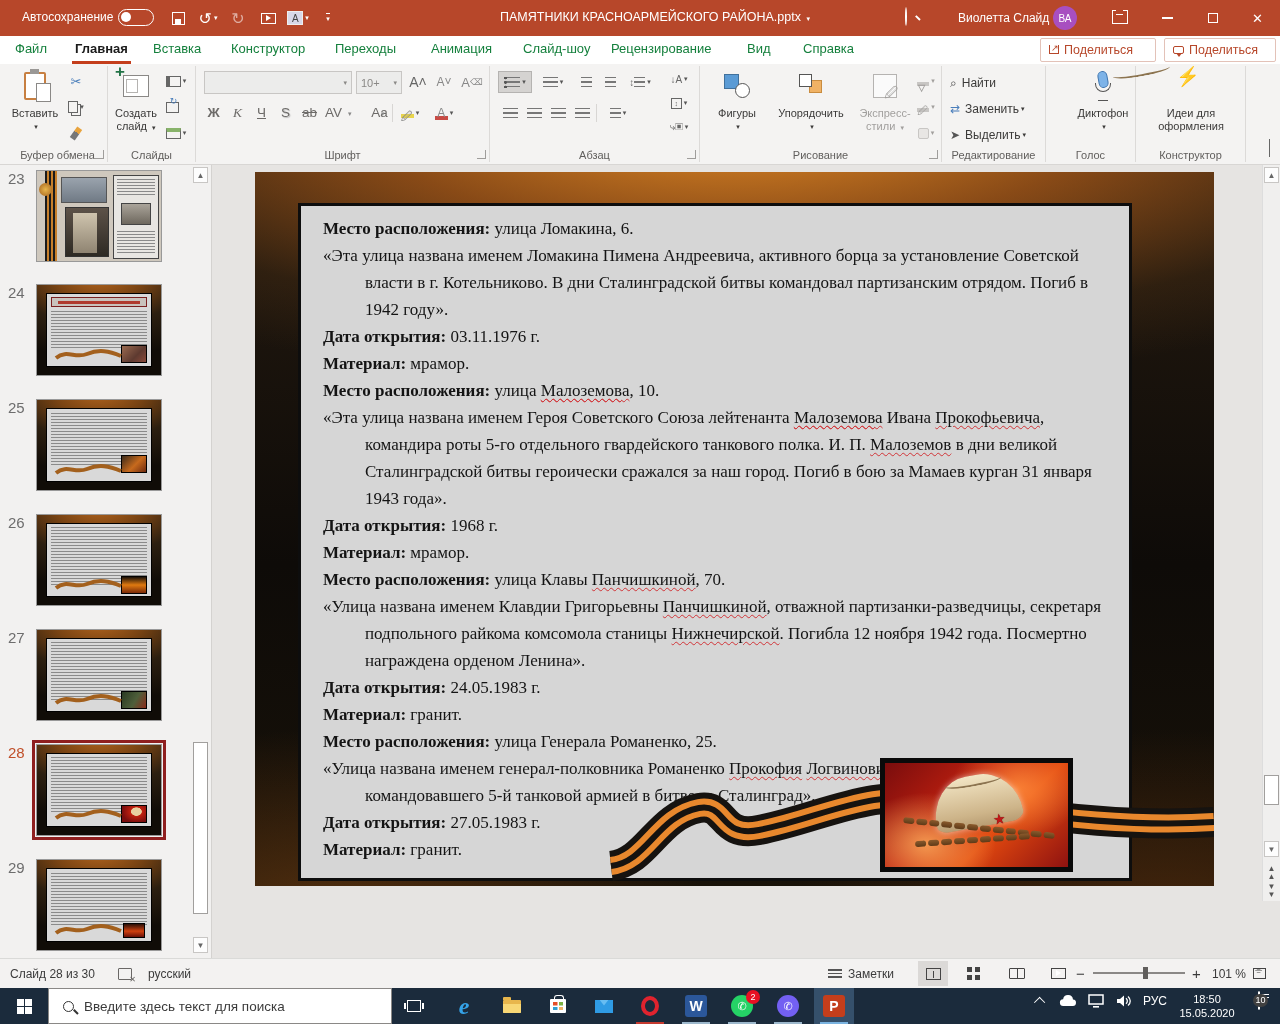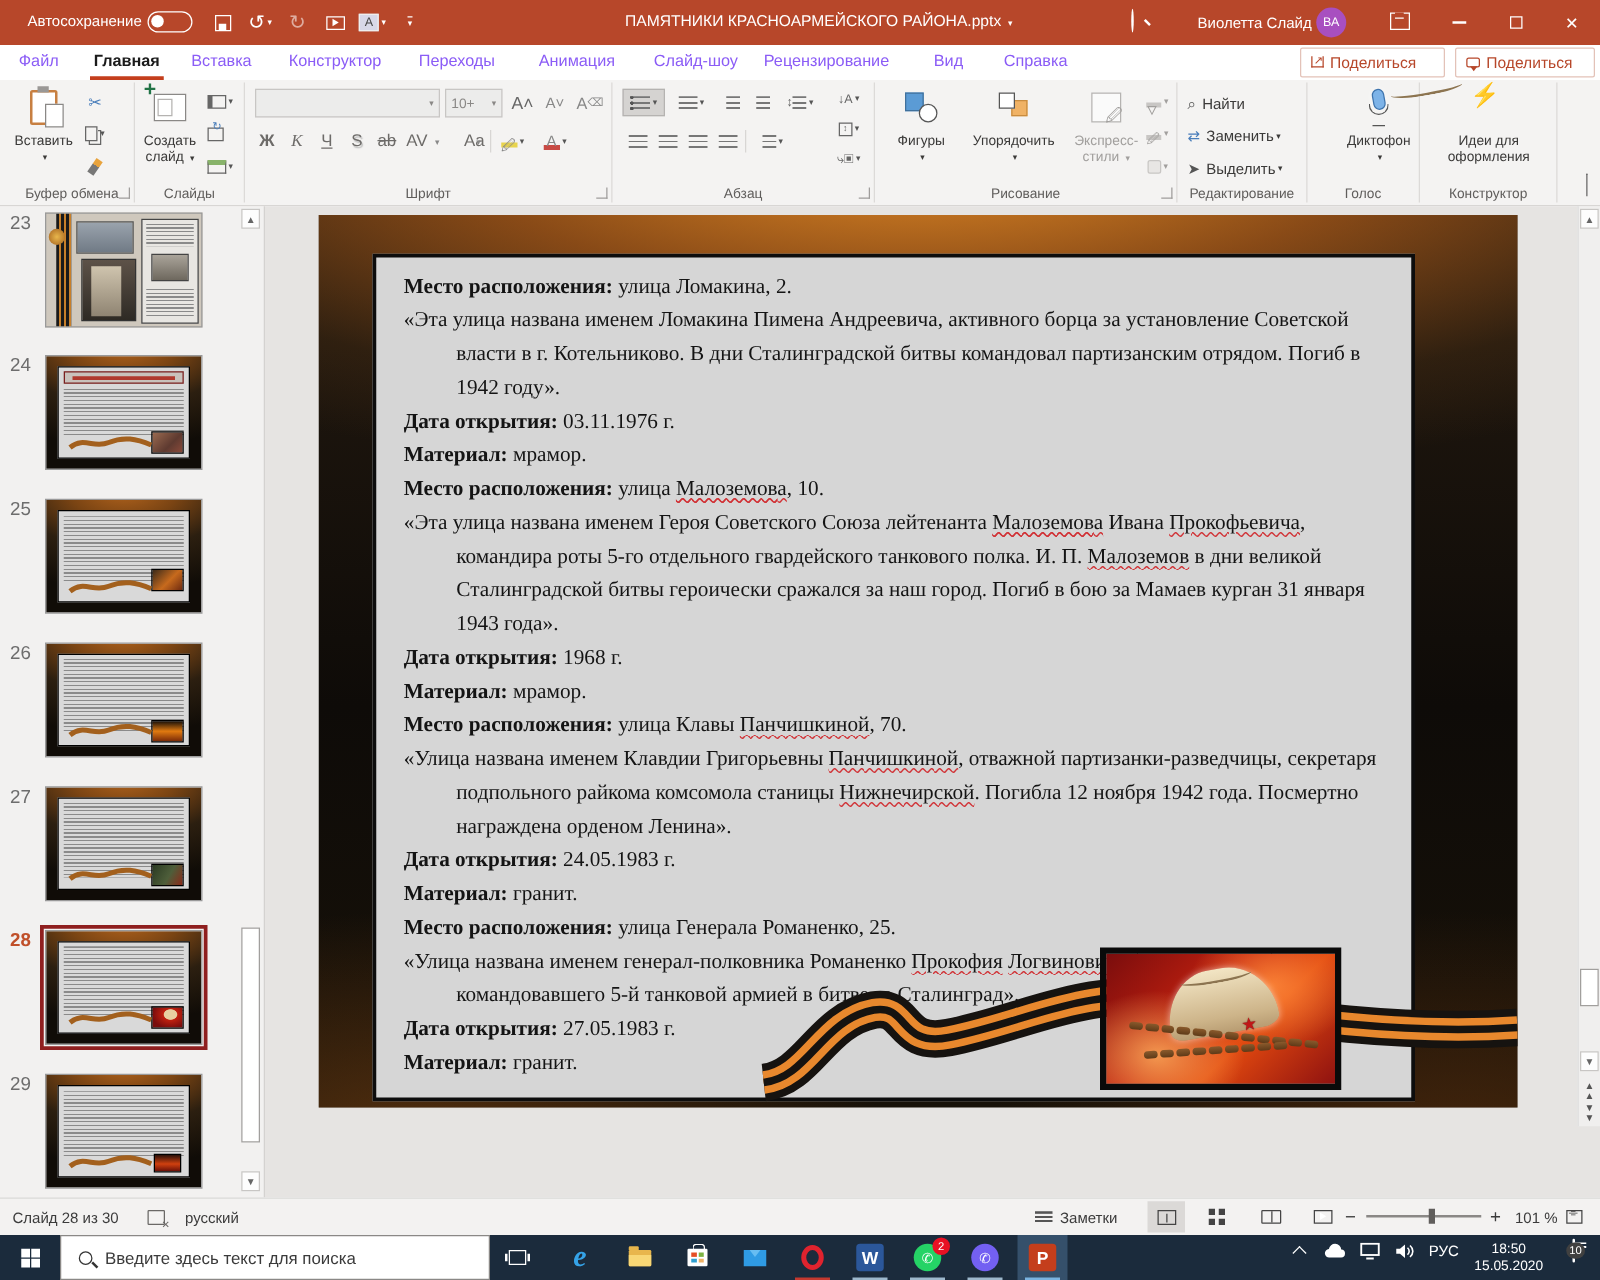--- a/index.html
+++ b/index.html
@@ -29,21 +29,21 @@
   .tb-user { position:absolute; left:958px; top:11px; font-size:12px; }
   .avatar { position:absolute; left:1053px; top:6px; width:24px; height:24px; border-radius:50%; background:#a84fc0; color:#fff; font-size:10px; display:flex; align-items:center; justify-content:center; }
   .ribdisp { position:absolute; left:1112px; top:10px; width:16px; height:14px; border:1.5px solid #fff; }
   .ribdisp:after { content:""; position:absolute; left:3px; top:-1px; width:7px; height:4px; background:#b7472a; border-bottom:1.5px solid #fff; }
   .wbtn { position:absolute; top:0; width:45px; height:36px; display:flex; align-items:center; justify-content:center; font-size:13px; }
   .mini-line { width:11px; height:2px; background:#fff; }
   .restore-sq { width:10px; height:10px; border:1.2px solid #fff; }
 
   
   .tabrow { position:absolute; left:0; top:36px; width:1280px; height:28px; background:#fff; }
-  .tab { position:absolute; top:0; height:28px; line-height:26px; font-size:13px; color:#8b5cf6; padding:0 3px; }
+  .tab { position:absolute; top:0; height:28px; line-height:26px; font-size:13px; color:#15803d; padding:0 3px; }
   .tab.active { color:#1b1b1b; font-weight:bold; border-bottom:3px solid #c43e1c; }
   .pillbtn { position:absolute; top:2px; height:24px; border:1px solid #e3c2b8; background:#fff; color:#b7472a; font-size:12.5px; line-height:22px; padding:0 8px; border-radius:2px; white-space:nowrap; }
   .share-ic { display:inline-block; width:10px; height:9px; border:1.3px solid #b7472a; border-top:none; position:relative; margin-right:5px; }
   .share-ic:after { content:"↗"; position:absolute; left:1px; top:-8px; font-size:9px; }
   .cm-ic { display:inline-block; width:11px; height:8px; border:1.3px solid #b7472a; border-radius:2px; position:relative; margin-right:5px; }
   .cm-ic:after { content:""; position:absolute; left:2px; bottom:-4px; border-left:3px solid transparent; border-right:3px solid transparent; border-top:4px solid #b7472a; }
 
   
   .ribbon { position:absolute; left:0; top:64px; width:1280px; height:101px; background:#f4f3f2; border-bottom:1px solid #d8d6d4; }
   .grp { position:absolute; top:2px; height:96px; border-right:1px solid #dcdad8; }
@@ -85,21 +85,21 @@
   .idea-ic { position:relative; width:30px; height:26px; }
   .idea-ic .bolt { position:absolute; left:0; top:-3px; font-size:19px; color:#f2a33c; }
   .chevron-up { width:9px; height:9px; border-left:1.6px solid #666; border-top:1.6px solid #666; transform:rotate(45deg); }
   .editrow { position:absolute; left:8px; height:22px; display:flex; align-items:center; font-size:12px; color:#3b3a39; white-space:nowrap; }
   .editrow .eic { margin-right:5px; font-size:12px; color:#4a7ebb; }
 
   
   .workspace { position:absolute; left:0; top:165px; width:1280px; height:793px; background:#e6e4e2; }
   .thumbpanel { position:absolute; left:0; top:0; width:212px; height:793px; background:#f2f1f0; border-right:1px solid #d4d2d0; }
   .tnum { position:absolute; left:8px; font-size:15px; color:#6d6d6d; }
-  .tnum.sel { color:#c0502a;font-weight:bold; }
+  .tnum.sel { color:#c0502a; }
   .thumb { position:absolute; left:36px; width:126px; height:92px; background:#111; border:1px solid #999; }
   .thumb.sel { outline:3px solid #8f1f1f; outline-offset:1px; }
   .gr-border { background:
      radial-gradient(120% 90% at 50% -10%, #b5651d 0%, #7a4413 30%, #2c1f10 60%, #100c07 100%); }
   .ms-inner { position:absolute; left:9px; top:8px; right:9px; bottom:8px; background:#d9d9d9; border:1px solid #000; }
   .mtx { position:absolute; left:4px; right:4px; background:repeating-linear-gradient(to bottom,#8a8a8a 0 1px,transparent 1px 3px); }
   .mtitle { position:absolute; left:4px; right:4px; top:3px; height:10px; border:1px solid #7a1f1f; background:#c9c2bc; }
   .mtitle:after { content:""; position:absolute; left:6px; top:3px; right:6px; height:3px; background:#b03a2e; }
   .mimg { position:absolute; width:26px; height:18px; border:1px solid #000; }
   .msvg { position:absolute; bottom:4px; left:6px; }
@@ -608,21 +608,21 @@
             <i></i>
             <i></i>
             <i></i>
             <i></i>
             <i></i>
             <i></i>
             <i></i>
           </span>
       </div>
       <div class="textbox">
-        <p class="ln"><span class="bl">Место расположения:</span><span> улица Ломакина, 2.</span></p>
+        <p class="ln"><span class="bl">Место расположения:</span><span> улица Ломакина, 6.</span></p>
         <p class="ln q">«Эта улица названа именем Ломакина Пимена Андреевича, активного борца за установление Советской власти в г. Котельниково. В дни Сталинградской битвы командовал партизанским отрядом. Погиб в 1942 году».</p>
         <p class="ln"><span class="bl">Дата открытия:</span><span> 03.11.1976 г.</span></p>
         <p class="ln"><span class="bl">Материал:</span><span> мрамор.</span></p>
         <p class="ln"><span class="bl">Место расположения:</span><span> улица <span class="sq"><span class="sq">Малоземов</span>а</span>, 10.</span></p>
         <p class="ln q">«Эта улица названа именем Героя Советского Союза лейтенанта <span class="sq"><span class="sq">Малоземов</span>а</span> Ивана <span class="sq">Прокофьевича</span>, командира роты 5-го отдельного гвардейского танкового полка. И. П. <span class="sq">Малоземов</span> в дни великой Сталинградской битвы героически сражался за наш город. Погиб в бою за Мамаев курган 31 января 1943 года».</p>
         <p class="ln"><span class="bl">Дата открытия:</span><span> 1968 г.</span></p>
         <p class="ln"><span class="bl">Материал:</span><span> мрамор.</span></p>
         <p class="ln"><span class="bl">Место расположения:</span><span> улица Клавы <span class="sq">Панчишкиной</span>, 70.</span></p>
         <p class="ln q">«Улица названа именем Клавдии Григорьевны <span class="sq">Панчишкиной</span>, отважной партизанки-разведчицы, секретаря подпольного райкома комсомола станицы <span class="sq">Нижнечирской</span>. Погибла 12 ноября 1942 года. Посмертно награждена орденом Ленина».</p>
         <p class="ln"><span class="bl">Дата открытия:</span><span> 24.05.1983 г.</span></p>

